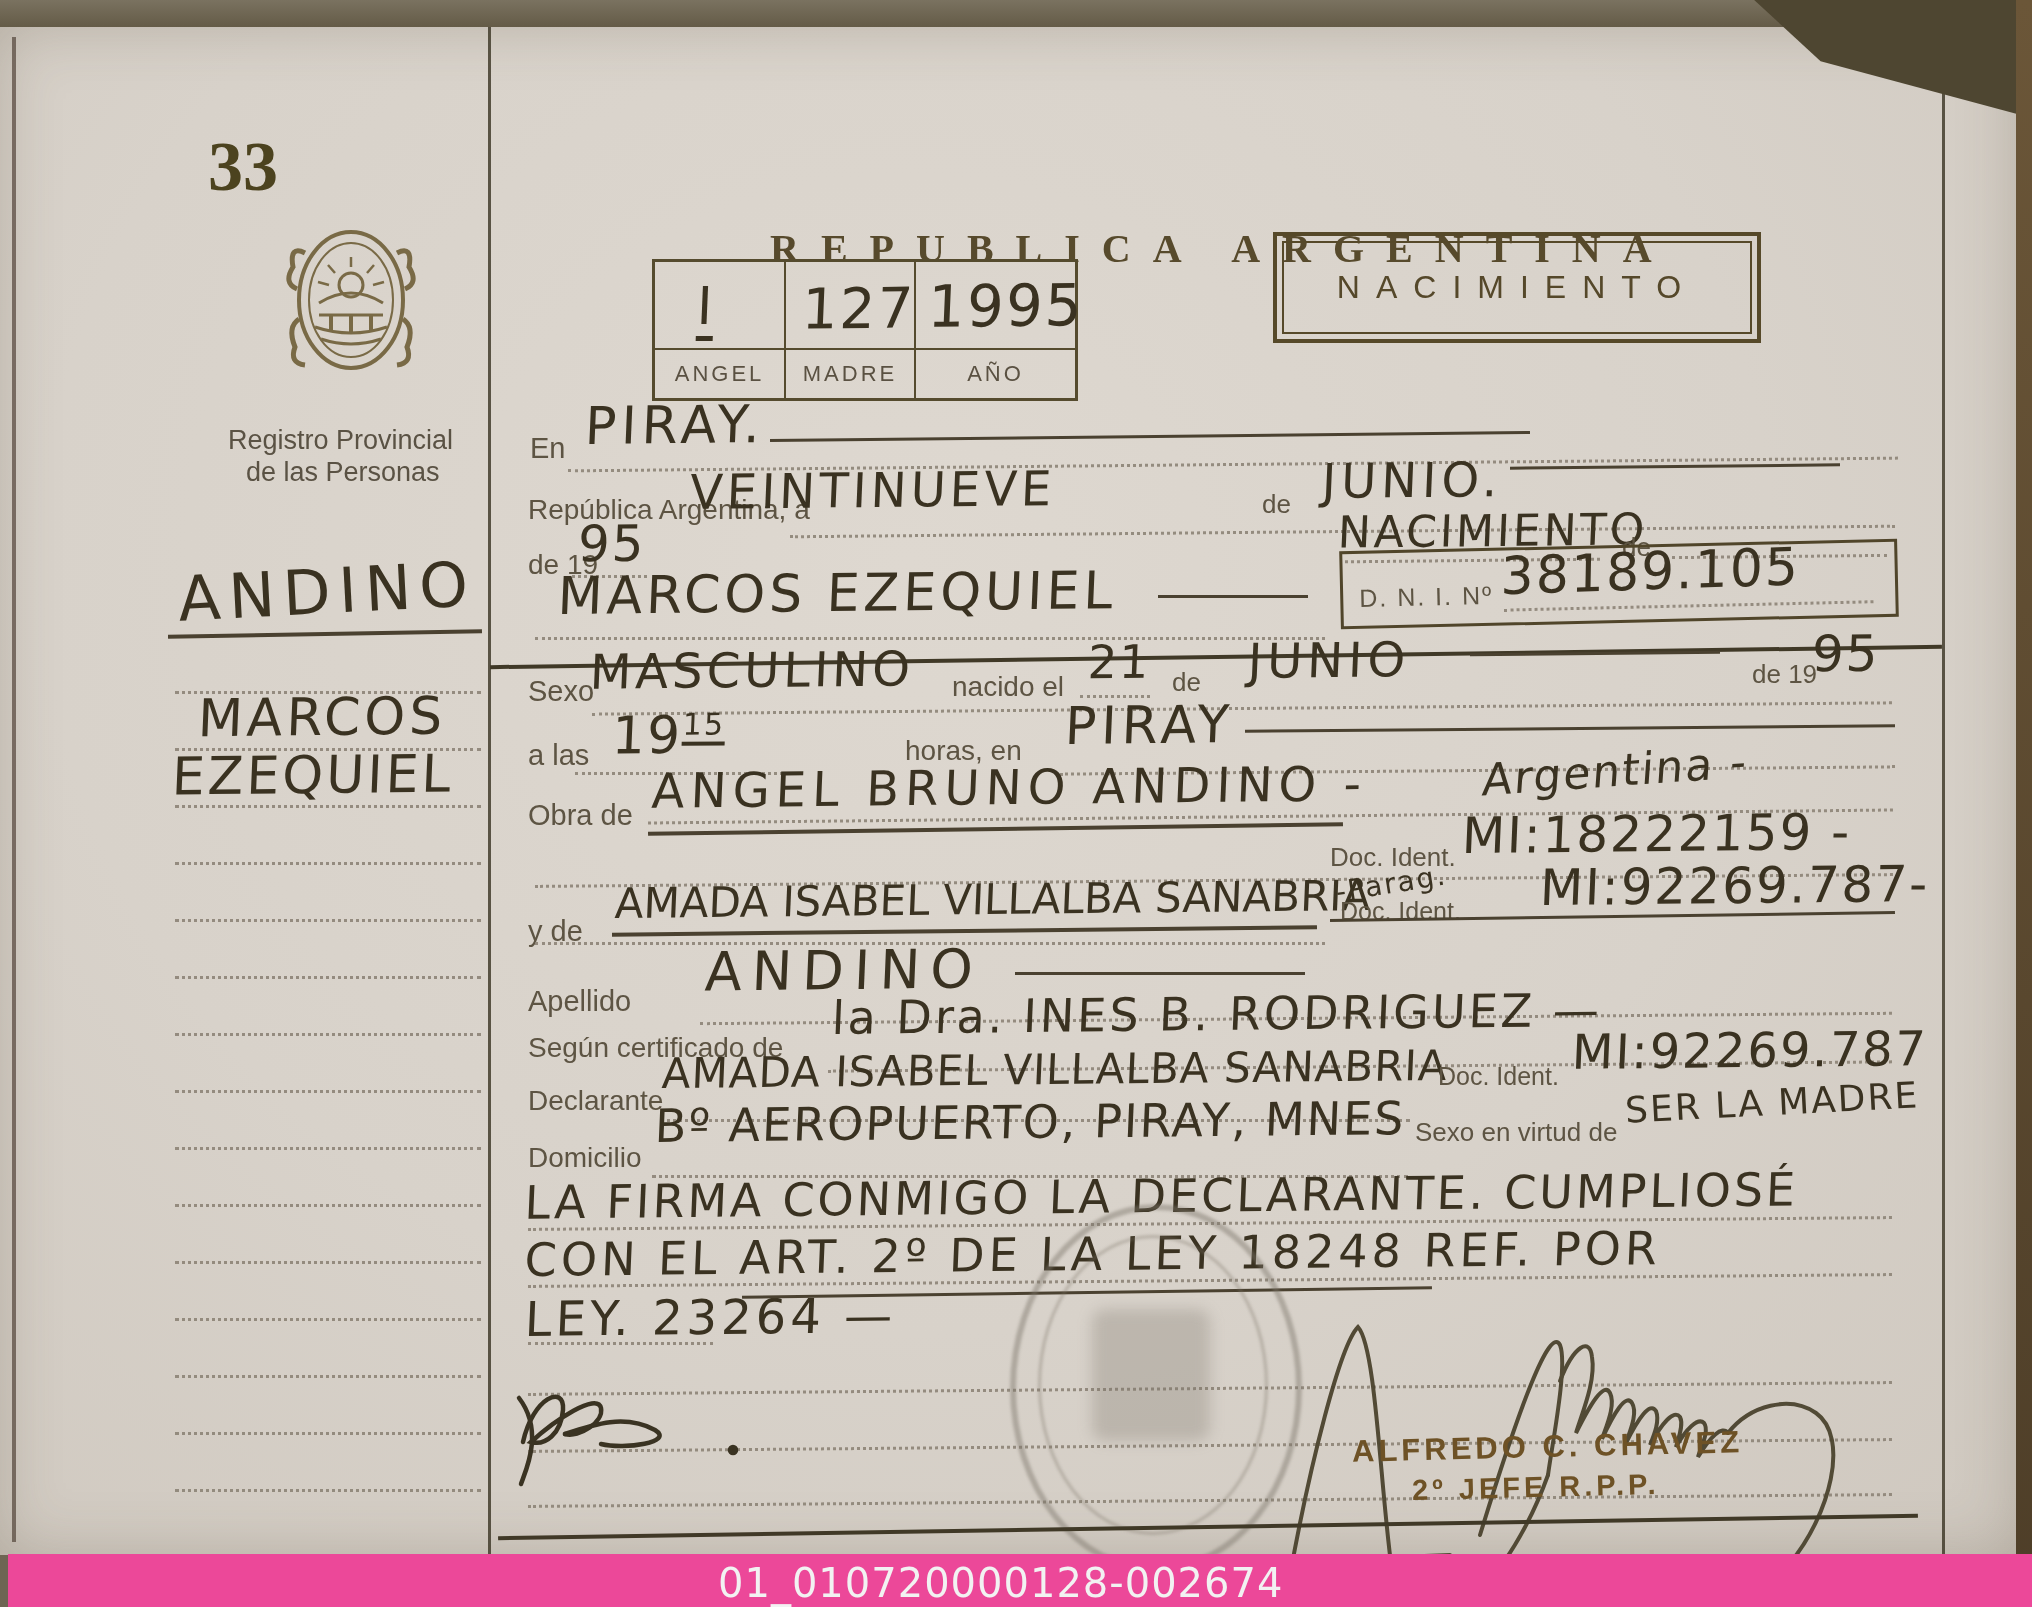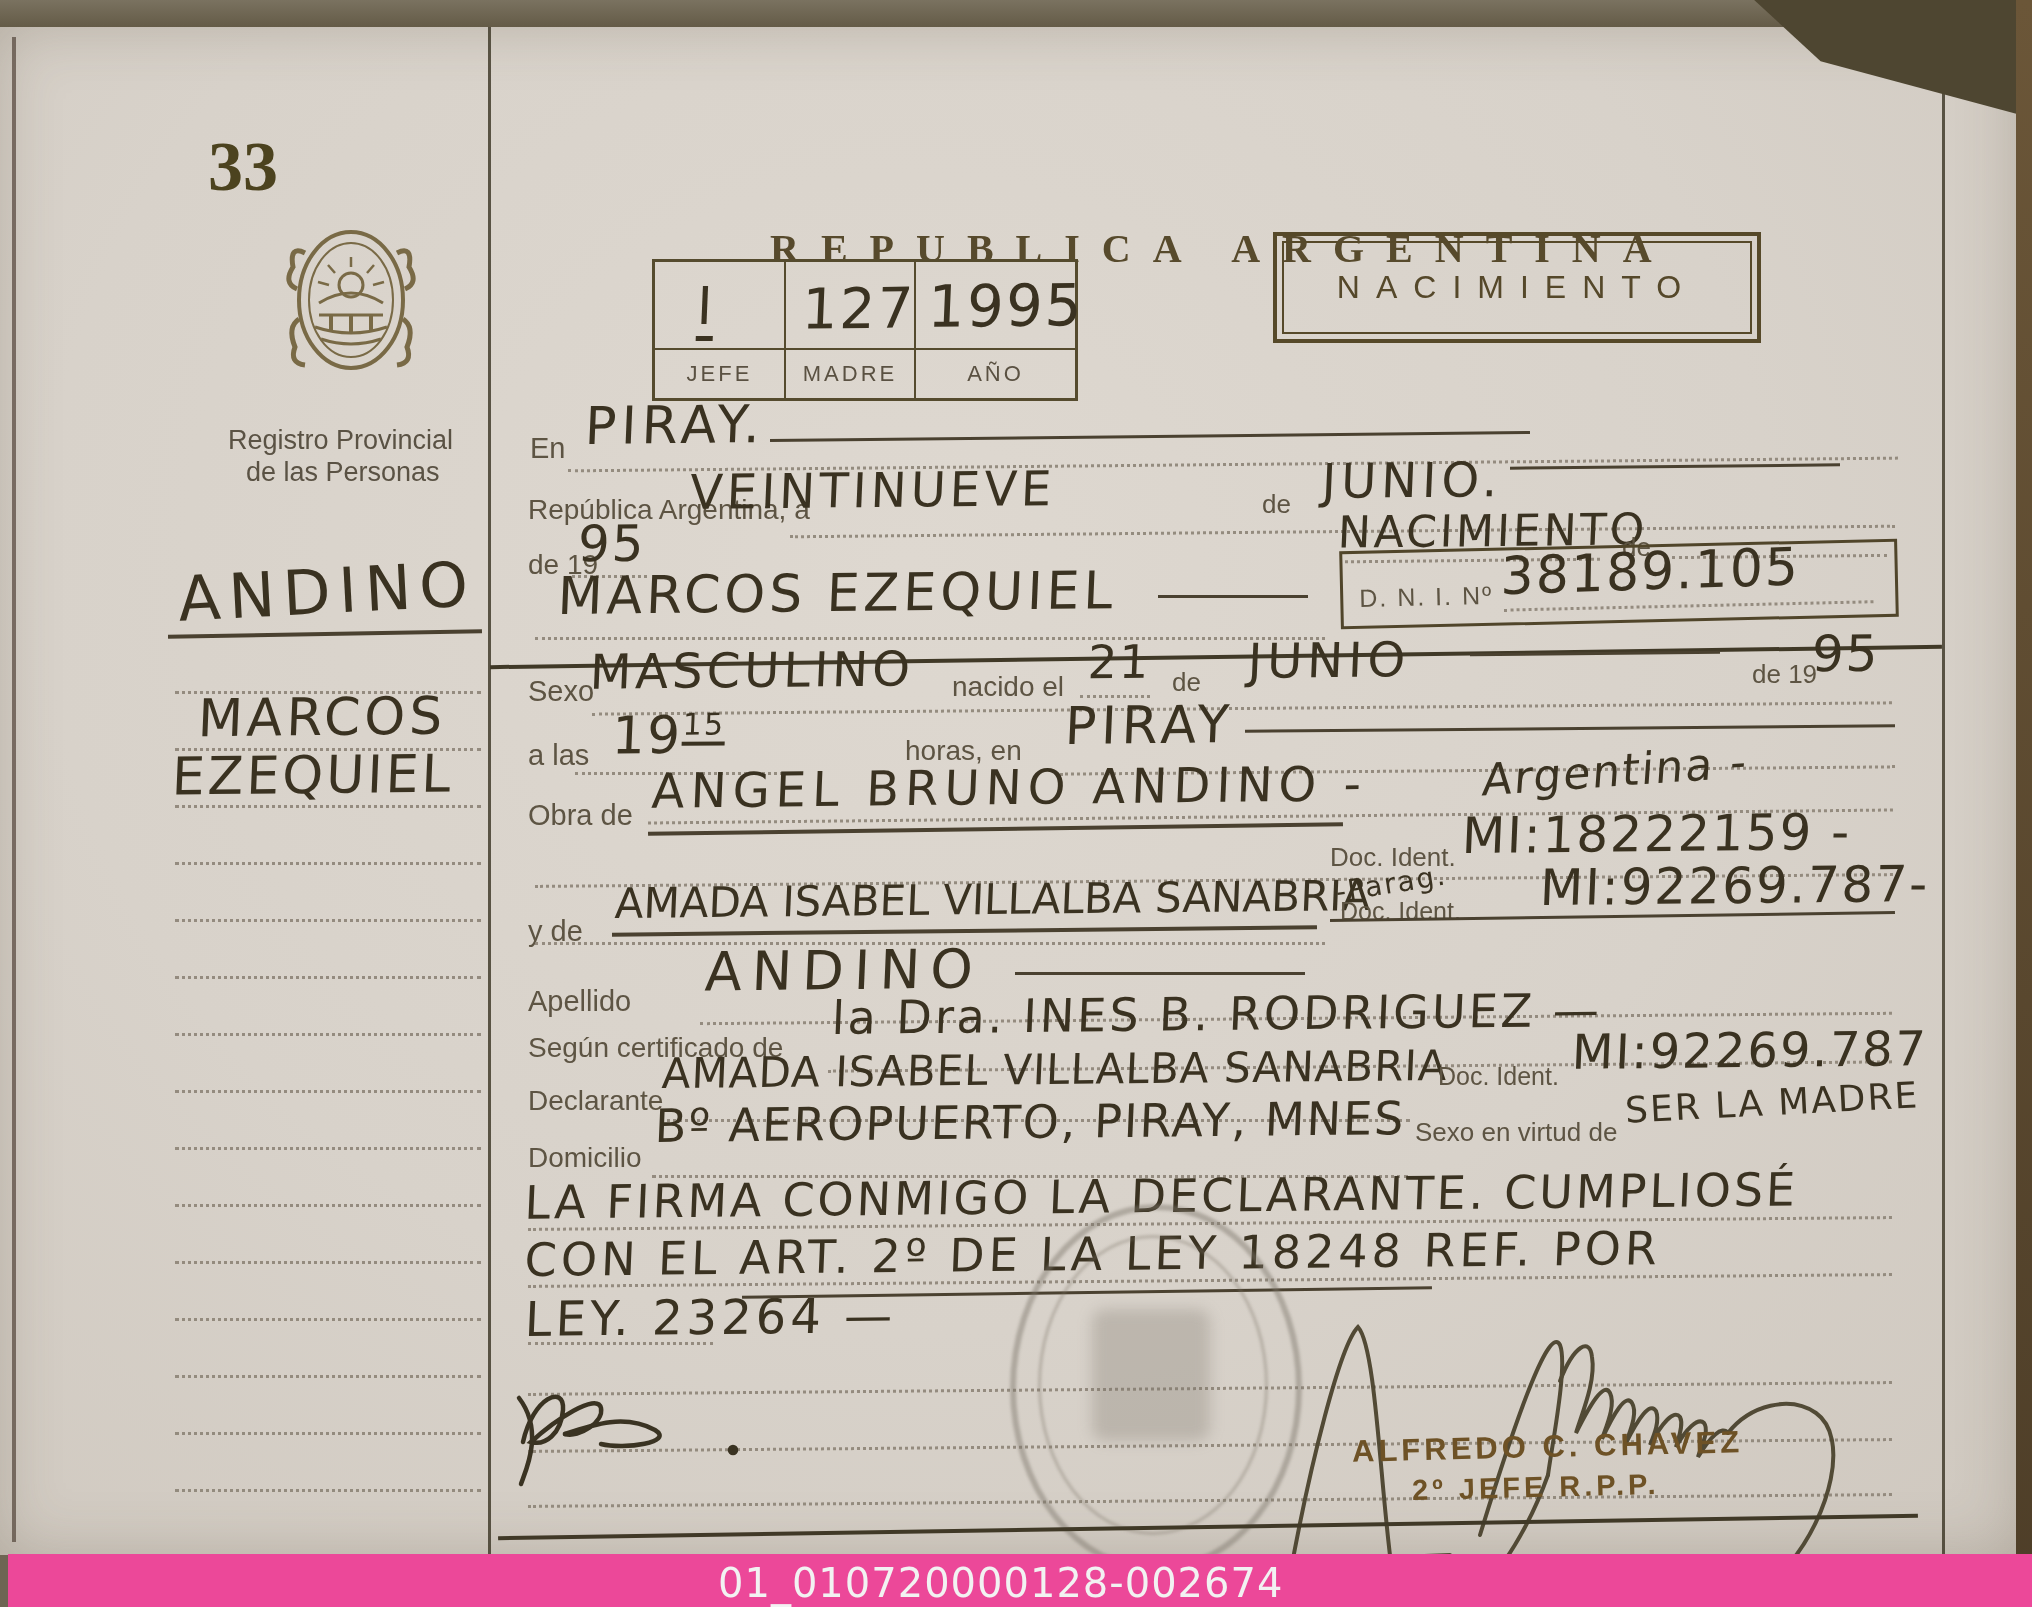--- a/index.html
+++ b/index.html
@@ -106,21 +106,21 @@
     <div class="reg-table">
       <div class="cell v">
         <span class="hw" style="left:42px;top:14px;font-size:52px;border-bottom:5px solid #3a3221;">I</span>
       </div>
       <div class="cell v">
         <span class="hw" style="left:16px;top:14px;font-size:56px;">127</span>
       </div>
       <div class="cell v">
         <span class="hw" style="left:12px;top:10px;font-size:58px;">1995</span>
       </div>
-      <div class="cell cap">JEFE</div>
+      <div class="cell cap">ANGEL</div>
       <div class="cell cap">MADRE</div>
       <div class="cell cap">AÑO</div>
     </div>
 
     <div class="nac-box">
       <div class="inner"></div>
       <span class="txt">NACIMIENTO</span>
     </div>
 
     <div class="lbl" style="left:530px;top:405px;font-size:29px;">En</div>

